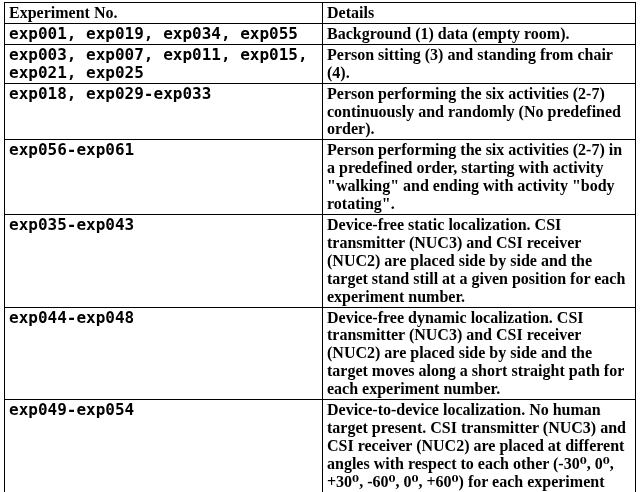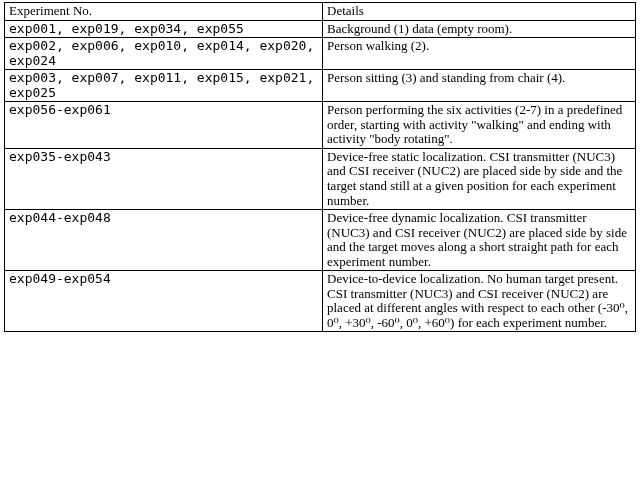--- a/index.html
+++ b/index.html
@@ -21,23 +21,23 @@
     border-collapse: collapse;
     width: 100%;
     table-layout: fixed;
   }
   .exp-table th,
   .exp-table td {
     border: 1px solid #000000;
     vertical-align: top;
     text-align: left;
     padding: 1px 4px;
-    font-size: 13px;
+    font-size: 16px;
     line-height: 1.12;
-    font-weight: normal;
+    font-weight: bold;
   }
   .exp-table col.col-exp { width: 318px; }
   .exp-cell {
     font-family: "DejaVu Sans Mono", "Liberation Mono", monospace;
     font-size: 12px;
     letter-spacing: 0;
   }
   .details-cell {
     text-align: justify;
   }
@@ -56,26 +56,26 @@
         <th>Experiment No.</th>
         <th>Details</th>
       </tr>
     </thead>
     <tbody>
       <tr>
         <td class="exp-cell">exp001, exp019, exp034, exp055</td>
         <td class="details-cell">Background (1) data (empty room).</td>
       </tr>
       <tr>
-        <td class="exp-cell">exp002, exp006, exp010, exp014, exp020, exp024</td>
-        <td class="details-cell">Person walking (2).</td>
+        <td class="exp-cell">exp003, exp007, exp011, exp015, exp021, exp025</td>
+        <td class="details-cell">Person sitting (3) and standing from chair (4).</td>
       </tr>
       <tr>
-        <td class="exp-cell">exp003, exp007, exp011, exp015, exp021, exp025</td>
-        <td class="details-cell">Person sitting (3) and standing from chair (4).</td>
+        <td class="exp-cell">exp018, exp029-exp033</td>
+        <td class="details-cell">Person performing the six activities (2-7) continuously and randomly (No predefined order).</td>
       </tr>
       <tr>
         <td class="exp-cell">exp056-exp061</td>
         <td class="details-cell">Person performing the six activities (2-7) in a predefined order, starting with activity "walking" and ending with activity "body rotating".</td>
       </tr>
       <tr>
         <td class="exp-cell">exp035-exp043</td>
         <td class="details-cell">Device-free static localization. CSI transmitter (NUC3) and CSI receiver (NUC2) are placed side by side and the target stand still at a given position for each experiment number.</td>
       </tr>
       <tr>

